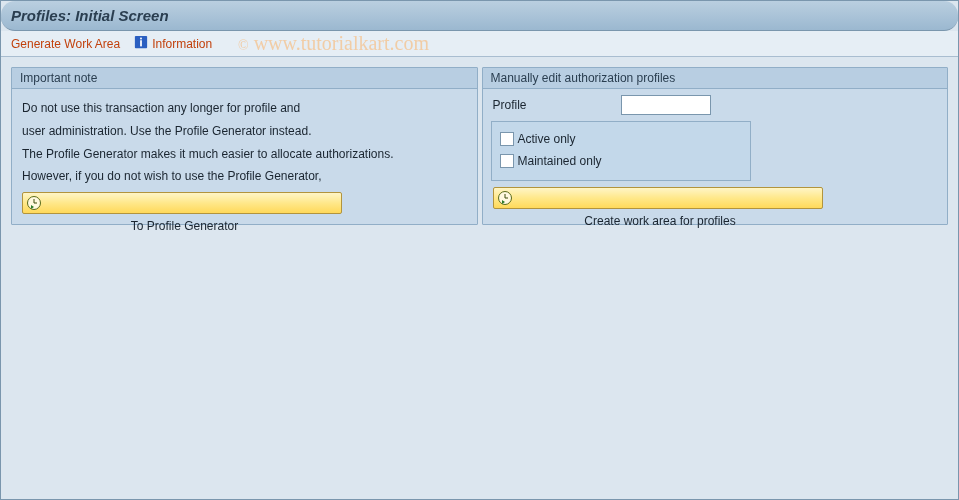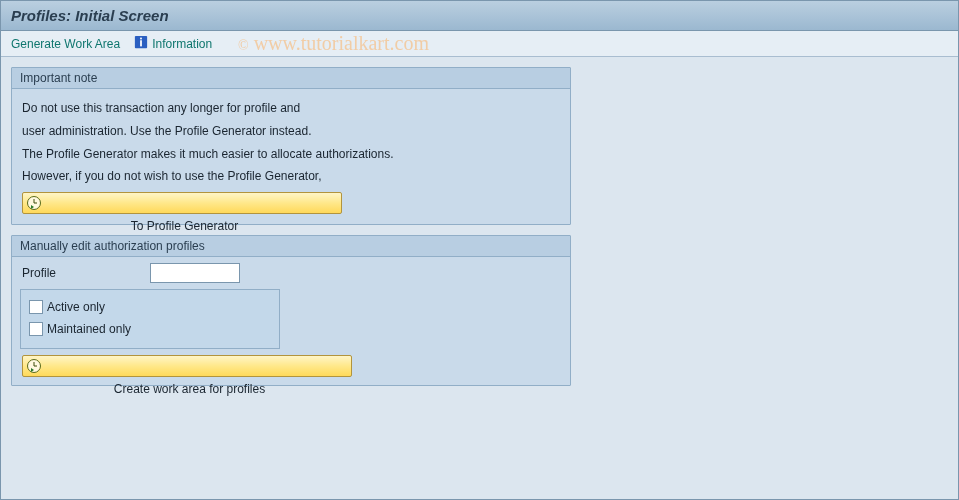--- a/index.html
+++ b/index.html
@@ -13,52 +13,53 @@
       background: #dce6ef;
       width: 959px;
       height: 500px;
       overflow: hidden;
       position: relative;
     }
     .title-bar {
       background: linear-gradient(to bottom, #bacfe0 0%, #9bb8d0 100%);
       border-bottom: 1px solid #7a96ad;
       padding: 6px 10px;
+      border-radius: 14px;
     }
     .title-text {
       font-weight: bold;
       font-style: italic;
       font-size: 15px;
       color: #2a3e50;
     }
     .toolbar {
       background: #e6eef5;
       border-bottom: 1px solid #a9bdd0;
       padding: 4px 10px;
       display: flex;
       align-items: center;
       gap: 14px;
     }
     .toolbar-item {
       display: flex;
       align-items: center;
       gap: 4px;
-      color: #0f766e;
+      color: #c2410c;
       cursor: pointer;
       font-size: 12px;
     }
     .info-icon-svg {
       width: 14px;
       height: 14px;
     }
     .content {
       padding: 10px 10px;
       display: flex;
-      flex-direction: column;
-      gap: 10px;
+      flex-direction: row;
+      gap: 4px;
     }
     .panel {
       background: #c9daea;
       border: 1px solid #91aec7;
       border-radius: 1px;
       width: 560px;
     }
     .panel-header {
       background: #b8ceE2;
       border-bottom: 1px solid #91aec7;

